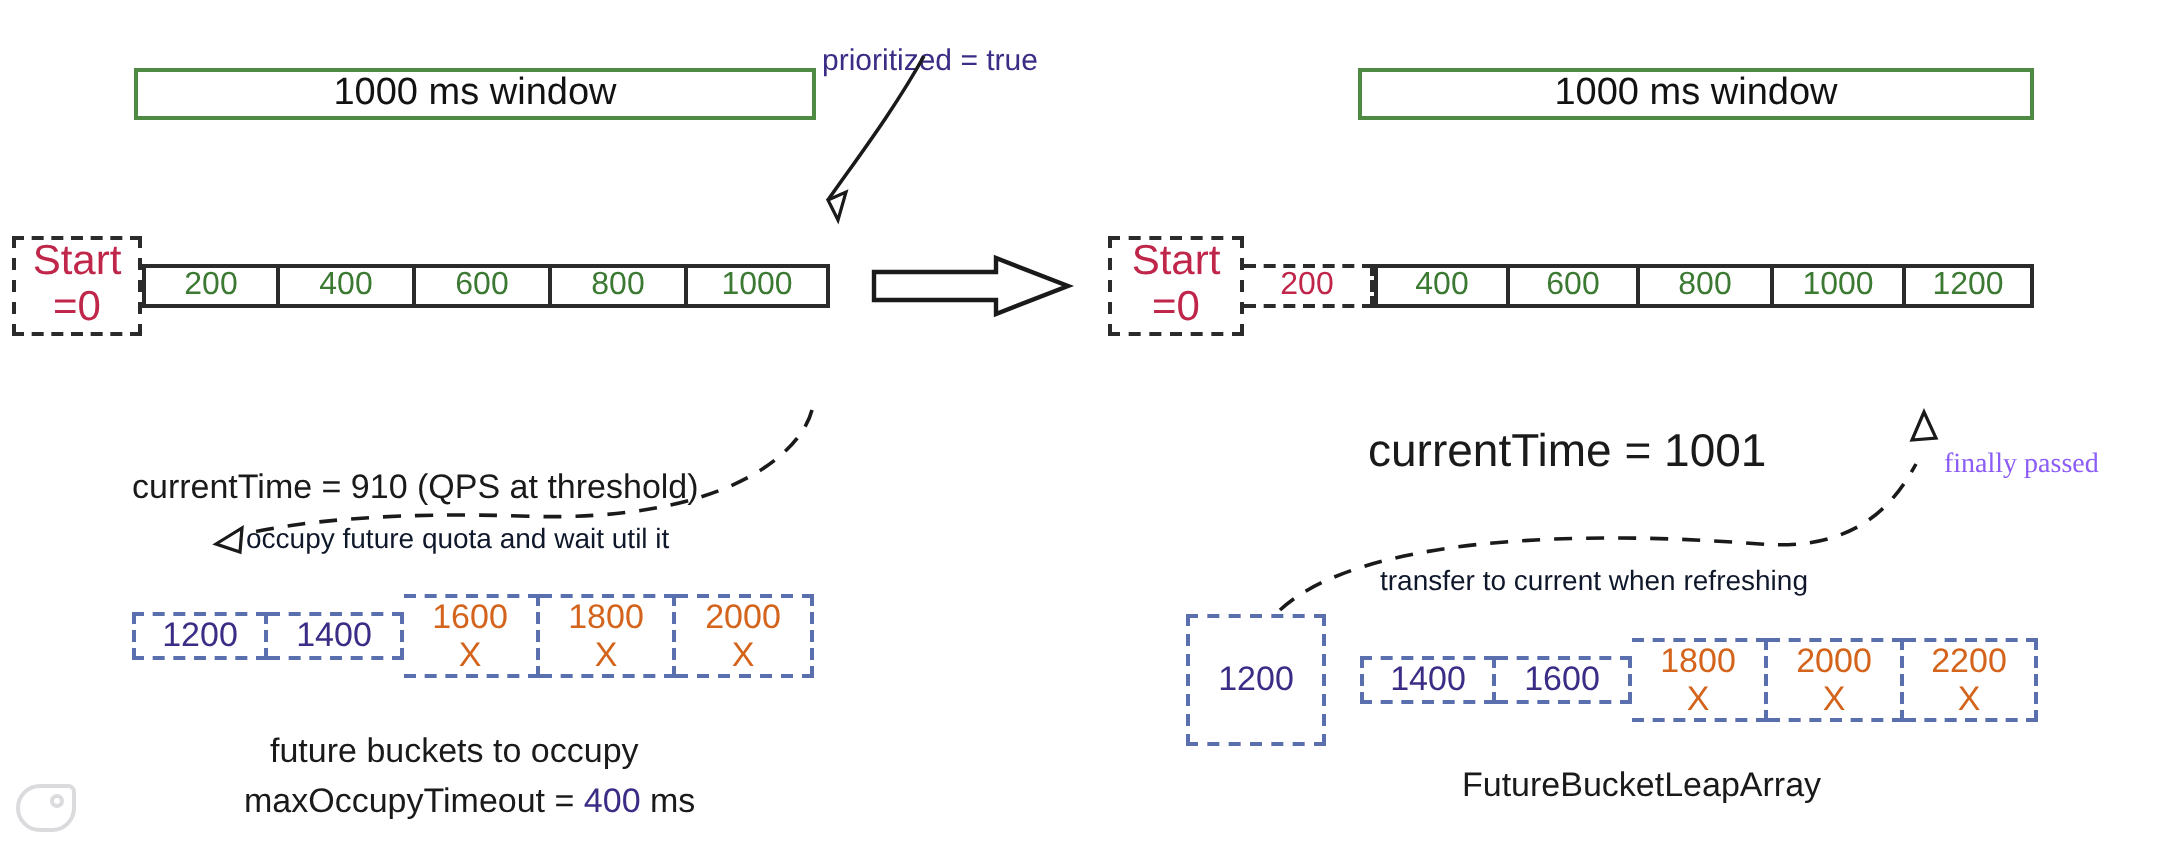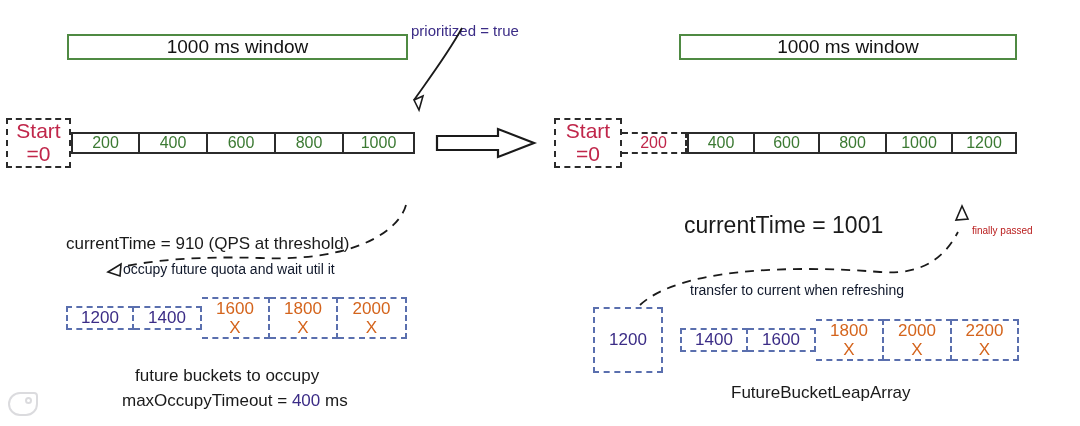--- a/index.html
+++ b/index.html
@@ -47,21 +47,21 @@
   }
   .fcell + .fcell{border-left:none;}
   .fcell.orange{color:#d4641c;}
   .fcell.solo{border:2px dashed #5a6fae;}
 
   
   .cap{font-size:17px;color:#1a1a1a;white-space:nowrap;}
   .cap-lg{font-size:23px;color:#1a1a1a;white-space:nowrap;}
   .cap-sm{font-size:14px;color:#0f172a;white-space:nowrap;}
   .purple{color:#3b2c86;}
-  .cap-purple{font-size:10px;color:#b91c1c;white-space:nowrap;}
+  .cap-purple{font-size:14px;color:#8b5cf6;white-space:nowrap;font-family:Liberation Serif, serif;}
   .cap-purple-m{font-size:15px;color:#3b2c86;white-space:nowrap;}
 
   
   svg.overlay{position:absolute;left:0;top:0;width:1080px;height:426px;pointer-events:none;}
 
   
   .watermark{
     position:absolute;left:8px;top:392px;
     display:flex;align-items:center;gap:4px;
     opacity:.30;

